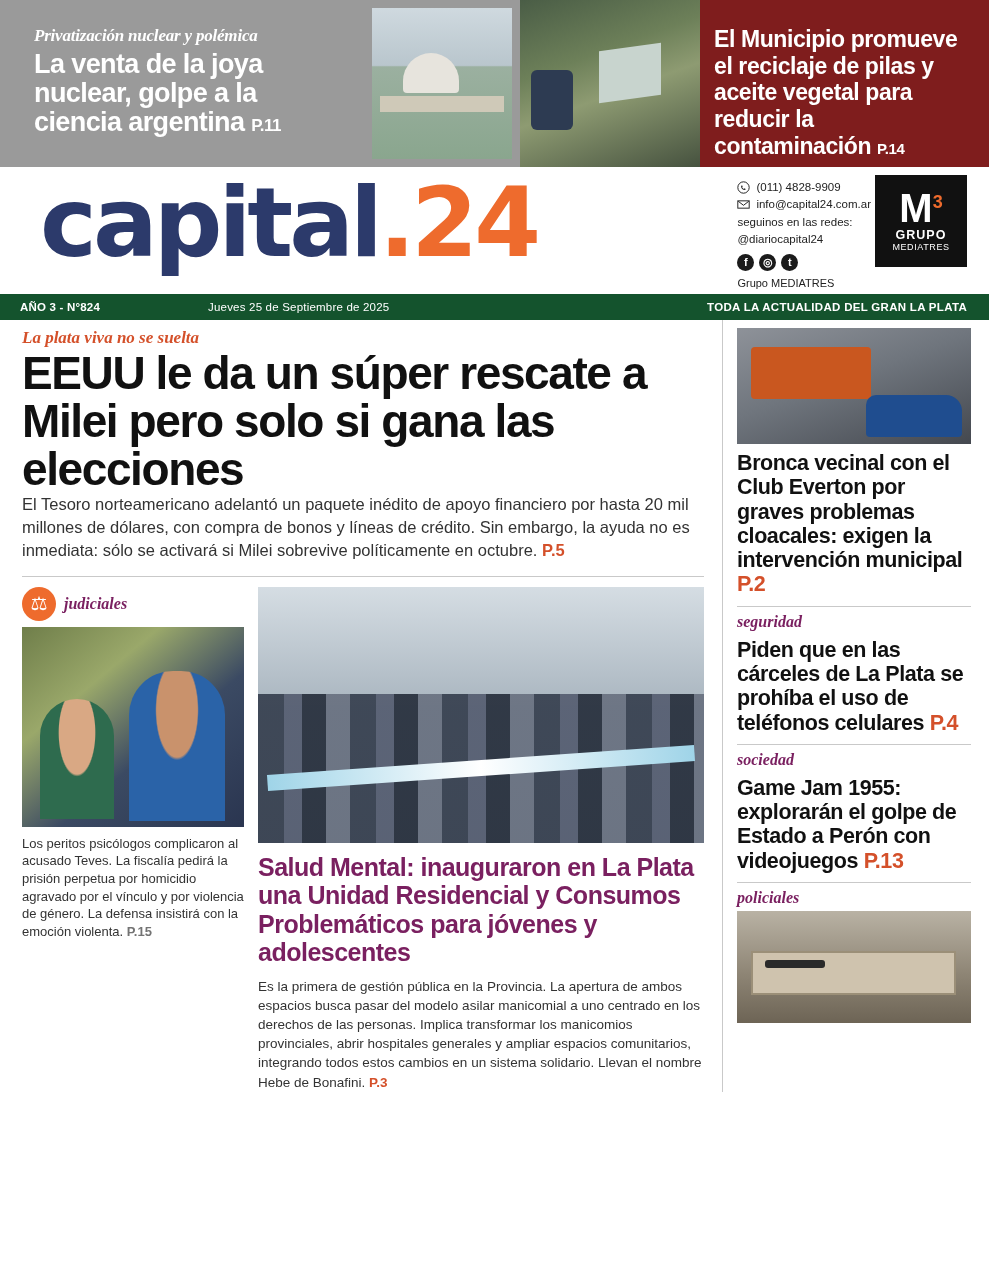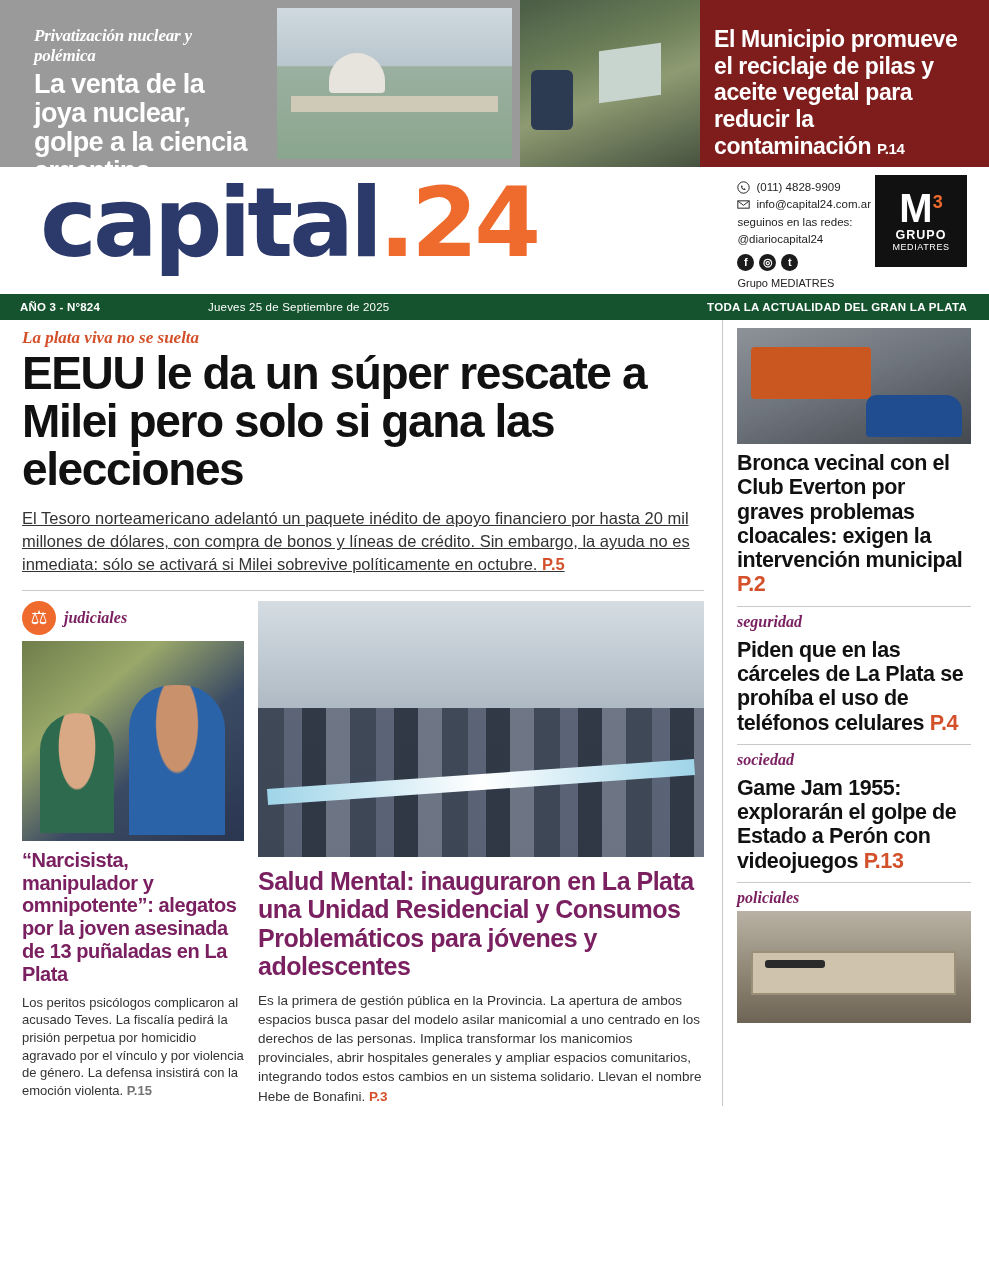--- a/index.html
+++ b/index.html
@@ -8,21 +8,21 @@
     height: 1280px;
     background: #ffffff;
     font-family: "Liberation Sans", sans-serif;
     overflow: hidden;
   }
   .page { width: 989px; height: 1280px; position: relative; }
 
   
   .topstrip { display: flex; width: 989px; height: 167px; }
   .topleft { width: 520px; height: 167px; background: #9a9a9a; position: relative; display: flex; }
-  .topleft-text { width: 277px; padding: 26px 23px 0 34px; }
+  .topleft-text { width: 372px; padding: 26px 23px 0 34px; }
   .topleft-kicker {
     font-family: "Liberation Serif", serif;
     font-style: italic; font-weight: bold;
     color: #ffffff; font-size: 17px; letter-spacing: -0.2px;
   }
   .topleft-head {
     font-weight: bold; color: #ffffff; font-size: 27px; line-height: 1.08;
     margin-top: 4px; letter-spacing: -0.6px;
   }
   .topleft-head .pg { font-size: 17px; }
@@ -113,21 +113,21 @@
 
   .kicker-red {
     font-family: "Liberation Serif", serif; font-style: italic; font-weight: bold;
     color: #d4502a; font-size: 17px; margin-bottom: 2px;
   }
   .lead-head {
     font-weight: bold; font-size: 46px; line-height: 1.04; color: #111;
     letter-spacing: -1.4px;
   }
   .lead-body {
-    margin-top: 14px; font-size: 16.5px; line-height: 1.38; color: #333; text-decoration: underline;
+    font-size: 16.5px; line-height: 1.38; color: #333;
   }
   .lead-body .pg { color: #d4502a; font-weight: bold; }
   .hr { border-top: 1px solid #c9c9c9; margin: 14px 0 10px 0; }
 
   
   .lower { display: flex; gap: 14px; }
   .judi { width: 222px; }
   .judi-head { display: flex; align-items: center; gap: 8px; margin-bottom: 6px; }
   .judi-badge {
     width: 34px; height: 34px; border-radius: 50%; background: #ee6b2d;
@@ -312,21 +312,20 @@
       <div class="hr"></div>
 
       <div class="lower">
 
         <div class="judi">
           <div class="judi-head">
             <span class="judi-badge">⚖</span>
             <span class="judi-label">judiciales</span>
           </div>
           <div class="judi-photo"></div>
-          <div class="judi-title">“Narcisista, manipulador y omnipotente”: alegatos por la joven asesinada de 13 puñaladas en La Plata</div>
           <div class="judi-body">
             <span>Los peritos psicólogos complicaron al acusado Teves. La fiscalía pedirá la prisión perpetua por homicidio agravado por el vínculo y por violencia de género. La defensa insistirá con la emoción violenta.</span>
             <span class="pg">P.15</span>
           </div>
         </div>
 
         <div class="salud">
           <div class="salud-photo">
             <div class="bld"></div>
             <div class="crowd"></div>

